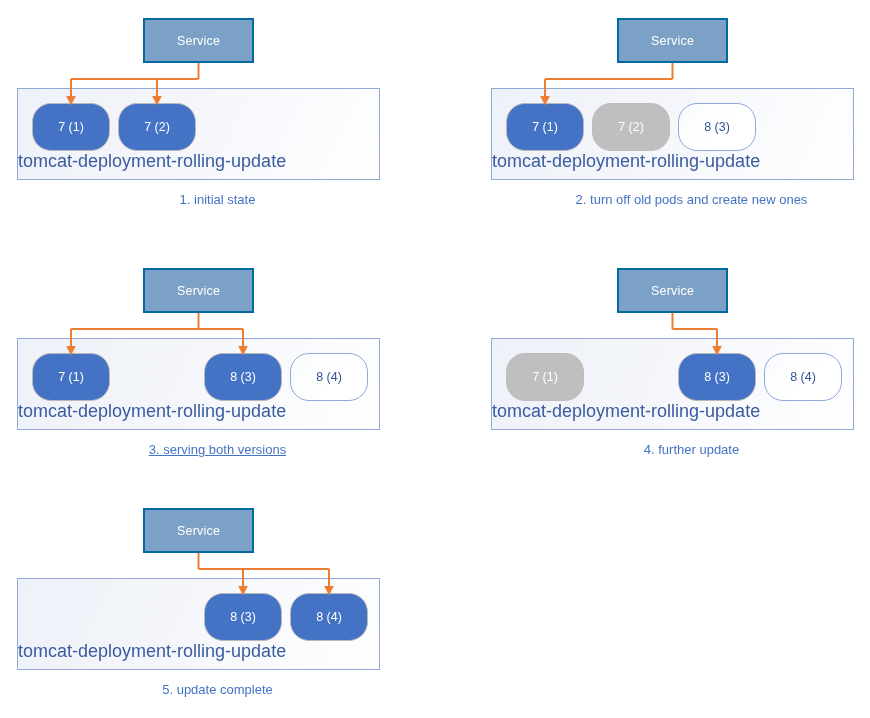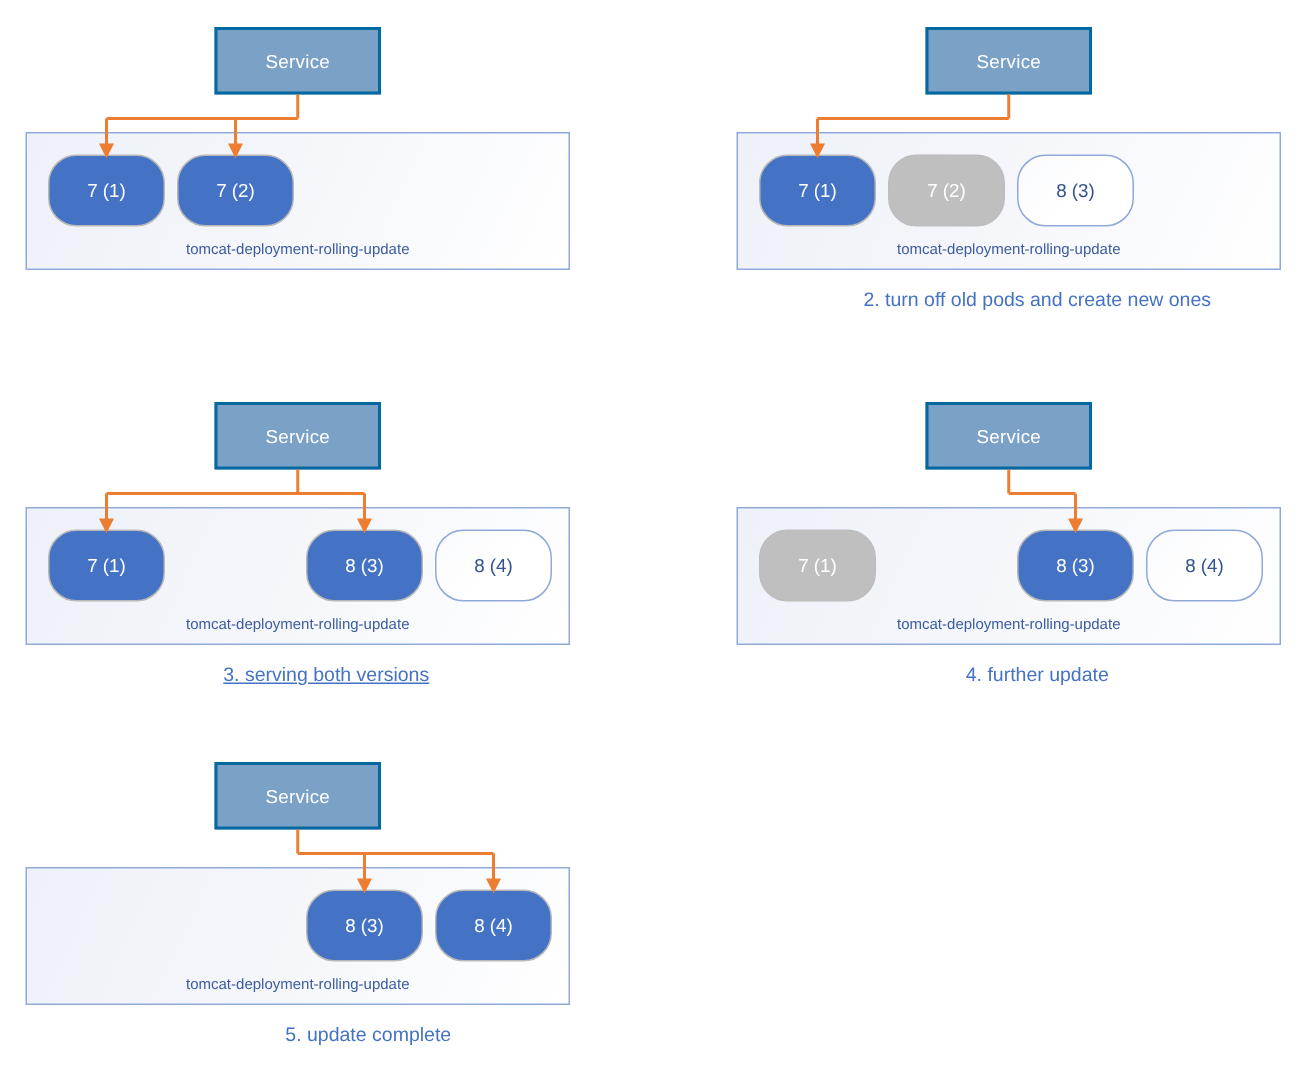--- a/index.html
+++ b/index.html
@@ -47,23 +47,23 @@
     height: 92px;
     box-sizing: border-box;
     border: 1px solid #8FA9D8;
     background: linear-gradient(115deg, #eef1f8 0%, #f4f6fb 45%, #ffffff 100%);
   }
   .deployment-label {
     position: absolute;
     left: 0;
     bottom: 7px;
     width: 100%;
-    text-align: center;
+    text-align: left;
     color: #3B5C9F;
-    font-size: 10px;
+    font-size: 18px;
     margin-top: 45px;
   }
   
   .pod {
     position: absolute;
     width: 78px;
     height: 48px;
     box-sizing: border-box;
     display: flex;
     align-items: center;
@@ -119,20 +119,21 @@
         <defs>
           <marker id="head-0" markerWidth="5" markerHeight="5" refX="2.2" refY="2.5" orient="auto" markerUnits="strokeWidth">
             <path d="M0,0 L5,2.5 L0,5 z" fill="#ED7D31"></path>
           </marker>
         </defs>
         <path d="M198.5,63 L198.5,79" stroke="#ED7D31" stroke-width="2" fill="none"></path>
         <path d="M71,79 L198.5,79" stroke="#ED7D31" stroke-width="2" fill="none"></path>
         <path d="M71,79 L71,100" stroke="#ED7D31" stroke-width="2" fill="none" marker-end="url(#head-0)"></path>
         <path d="M157,79 L157,100" stroke="#ED7D31" stroke-width="2" fill="none" marker-end="url(#head-0)"></path>
       </svg>
+      <div class="caption" style="top: 192px;">1. initial state</div>
     </div>
     <div class="panel" style="left: 474px; top: 0px;">
       <div class="deployment-box" style="left: 17px; top: 88px;">
         <div class="deployment-label">tomcat-deployment-rolling-update</div>
       </div>
       <div class="pod active" style="left: 32px; top: 103px;">7 (1)</div>
       <div class="pod terminating" style="left: 118px; top: 103px;">7 (2)</div>
       <div class="pod pending" style="left: 204px; top: 103px;">8 (3)</div>
       <div class="service-box" style="left: 143px; top: 18px;">Service</div>
       <svg class="arrows" width="435" height="230">
@@ -199,15 +200,15 @@
         <defs>
           <marker id="head-4" markerWidth="5" markerHeight="5" refX="2.2" refY="2.5" orient="auto" markerUnits="strokeWidth">
             <path d="M0,0 L5,2.5 L0,5 z" fill="#ED7D31"></path>
           </marker>
         </defs>
         <path d="M198.5,63 L198.5,79" stroke="#ED7D31" stroke-width="2" fill="none"></path>
         <path d="M198.5,79 L329,79" stroke="#ED7D31" stroke-width="2" fill="none"></path>
         <path d="M243,79 L243,100" stroke="#ED7D31" stroke-width="2" fill="none" marker-end="url(#head-4)"></path>
         <path d="M329,79 L329,100" stroke="#ED7D31" stroke-width="2" fill="none" marker-end="url(#head-4)"></path>
       </svg>
-      <div class="caption" style="top: 192px; margin-left: 28px;">5. update complete</div>
+      <div class="caption" style="top: 192px;">5. update complete</div>
     </div>
   </div>
 
 </body></html>

